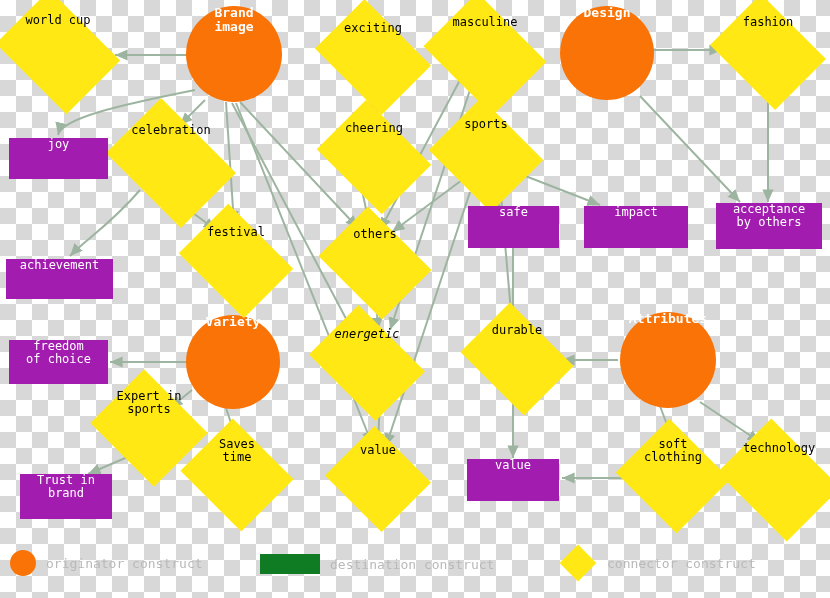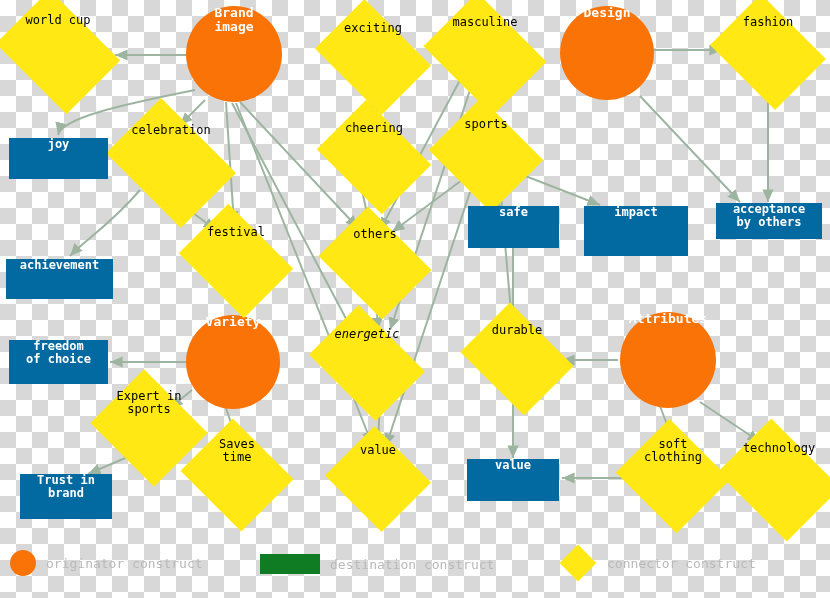--- a/index.html
+++ b/index.html
@@ -15,21 +15,21 @@
   }
   #canvas{position:absolute;left:0;top:0;width:830px;height:598px;}
   svg.edges{position:absolute;left:0;top:0;width:830px;height:598px;pointer-events:none;}
 
   .node{position:absolute;display:flex;align-items:flex-start;justify-content:center;text-align:center;}
   .node .lbl{position:relative;z-index:2;line-height:1.08;white-space:pre-line;}
 
   
   .circle{border-radius:50%;background:#f97306;color:#ffffff;font-weight:bold;font-size:13px;}
   
-  .rect{background:#0369a1;color:#ffffff;font-size:12px;font-weight:bold;}
+  .rect{background:#a21caf;color:#ffffff;font-size:12px;}
   
   .diamond{color:#000000;font-size:12px;}
   .diamond .shape{position:absolute;left:0;top:0;width:100%;height:100%;
     background:#ffe814;transform:rotate(45deg);}
   .diamond .lbl{z-index:3;}
 
   .legend{position:absolute;left:0;bottom:0;width:830px;height:60px;}
   .legend .item{position:absolute;display:flex;align-items:center;}
   .legend .swatch-circle{width:26px;height:26px;border-radius:50%;background:#f97306;}
   .legend .swatch-rect{width:60px;height:20px;background:#0f7b23;}
@@ -173,24 +173,24 @@
         <span class="lbl">freedom
 of choice</span>
       </div>
       <div class="node rect" style="left: 20px; top: 474px; width: 92px; height: 45px;">
         <span class="lbl">Trust in
 brand</span>
       </div>
       <div class="node rect" style="left: 468px; top: 206px; width: 91px; height: 42px;">
         <span class="lbl">safe</span>
       </div>
-      <div class="node rect" style="left: 584px; top: 206px; width: 104px; height: 50px;">
+      <div class="node rect" style="left: 584px; top: 206px; width: 104px; height: 42px;">
         <span class="lbl">impact</span>
       </div>
-      <div class="node rect" style="left: 716px; top: 203px; width: 106px; height: 36px;">
+      <div class="node rect" style="left: 716px; top: 203px; width: 106px; height: 46px;">
         <span class="lbl">acceptance
 by others</span>
       </div>
       <div class="node rect" style="left: 467px; top: 459px; width: 92px; height: 42px;">
         <span class="lbl">value</span>
       </div>
     </div>
 </div>
 
 <div class="legend">

